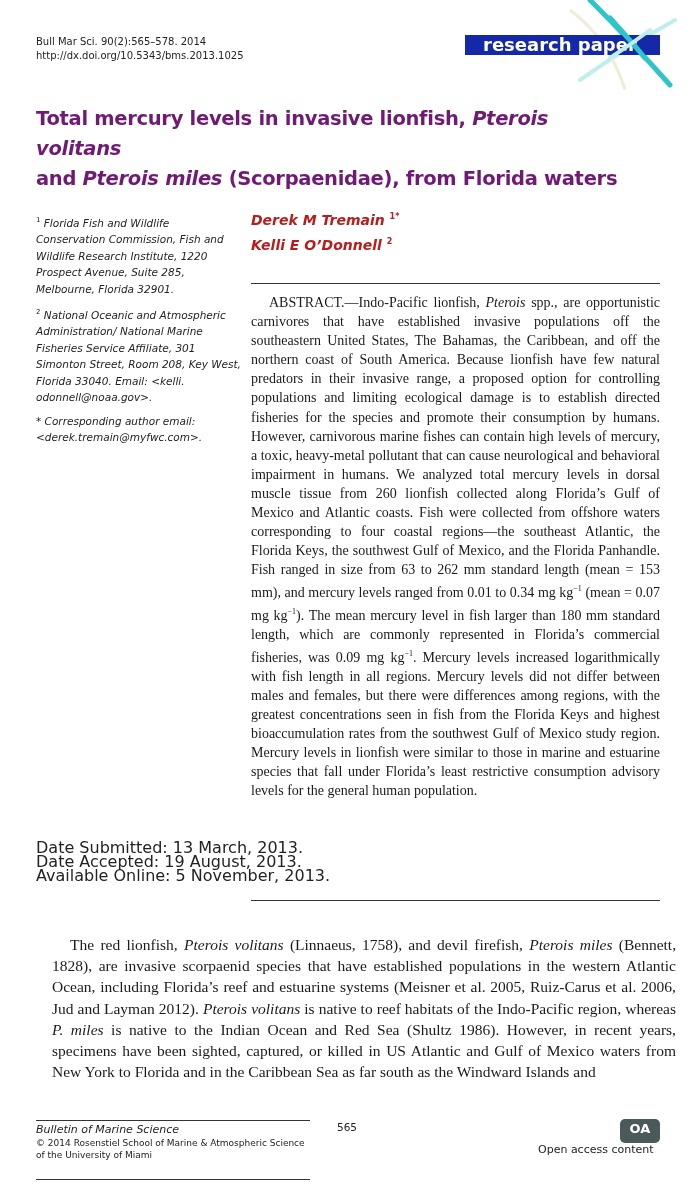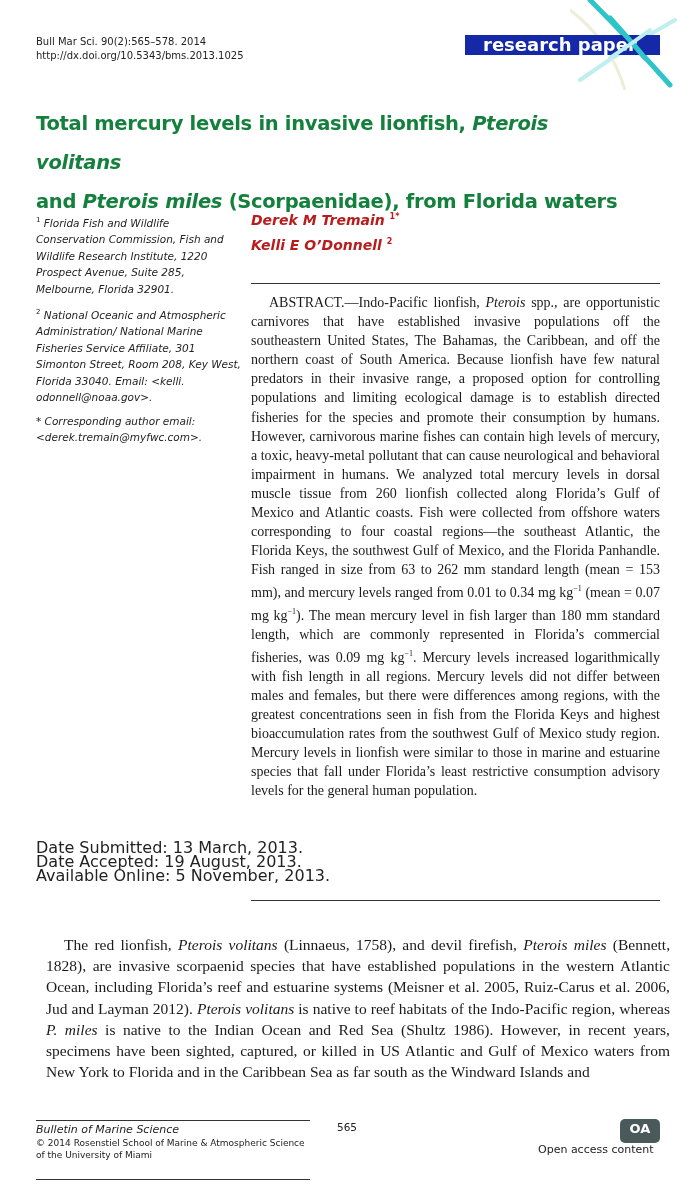--- a/index.html
+++ b/index.html
@@ -3,31 +3,31 @@
 <meta charset="utf-8">
 <style>
   html, body { margin:0; padding:0; background:#ffffff; }
   body { width:700px; height:1196px; position:relative; overflow:hidden; color:#1a1a1a; }
   .sans { font-family: "DejaVu Sans", sans-serif; }
   .serif { font-family: "Liberation Serif", serif; }
   .citation { position:absolute; left:36px; top:35px; font-size:10px; line-height:14px; color:#222; }
   .banner { position:absolute; left:465px; top:35px; width:195px; height:20px; background:#1428a8; }
   .banner span { position:absolute; left:18px; top:1px; color:#fff; font-size:18px; line-height:18px; font-weight:bold; }
   .xmark { position:absolute; left:570px; top:0px; width:110px; height:90px; }
-  .title { position:absolute; left:36px; top:104px; width:590px; font-size:19.5px; line-height:39px; font-weight:bold; color:#15803d; letter-spacing:-0.3px; }
+  .title { position:absolute; left:36px; top:104px; width:590px; font-size:19.5px; line-height:30px; font-weight:bold; color:#701a75; letter-spacing:-0.3px; }
   .title i { font-weight:bold; }
   .affil { position:absolute; left:36px; top:212px; width:205px; font-size:10.5px; line-height:16.5px; font-style:italic; color:#222; }
   .affil p { margin:0 0 7px 0; }
   .authors { position:absolute; left:251px; top:206px; font-size:14px; line-height:22px; font-weight:bold; font-style:italic; color:#b91c1c; }
   .authors sup { font-size:8px; font-style:normal; }
   .rule { position:absolute; left:251px; width:409px; height:0; border-top:1.5px solid #333; }
   .abstract { position:absolute; left:251px; top:293px; width:409px; font-size:14px; line-height:19.1px; text-align:justify; color:#1a1a1a; }
   .abstract p { margin:0; text-indent:18px; }
   .dates { position:absolute; left:36px; top:841px; font-size:16px; line-height:14px; color:#222; }
-  .body-text { position:absolute; left:46px; top:934px; width:624px; font-size:15.5px; line-height:21.2px; text-align:justify; color:#1a1a1a; }
+  .body-text { position:absolute; left:52px; top:934px; width:624px; font-size:15.5px; line-height:21.2px; text-align:justify; color:#1a1a1a; }
   .body-text p { margin:0; text-indent:18px; }
   .footer-left { position:absolute; left:36px; top:1120px; width:274px; border-top:1px solid #333; border-bottom:1px solid #333; padding:2px 0 18px 0; font-size:9px; line-height:12px; color:#222; }
   .footer-left .journal { font-size:11px; line-height:14px; font-style:italic; }
   .pageno { position:absolute; left:337px; top:1121px; font-size:10.5px; color:#222; }
   .oa-badge { position:absolute; left:620px; top:1119px; width:40px; height:24px; background:#4a5a5a; border-radius:5px; color:#fff; font-size:13px; font-weight:bold; text-align:center; line-height:20px; }
   .oa-label { position:absolute; left:538px; top:1143px; font-size:11px; color:#222; }
 </style>
 </head>
 <body>
 

